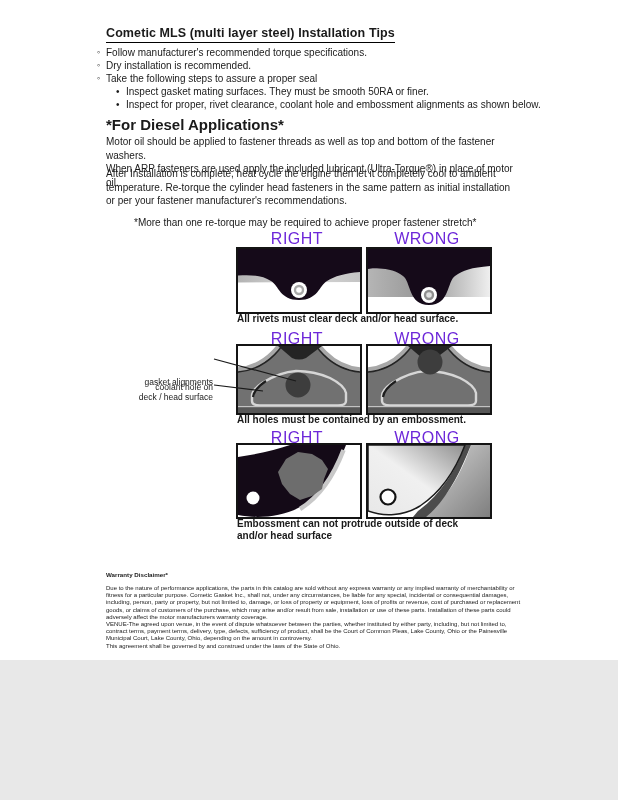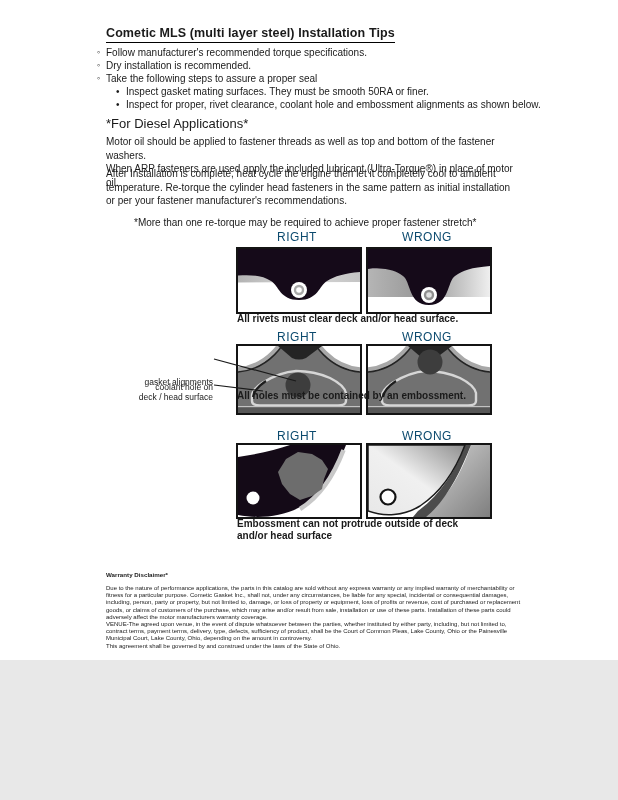--- a/index.html
+++ b/index.html
@@ -13,24 +13,24 @@
   
   .doc-title{left:106px;top:26px;font-size:12.5px;font-weight:bold;
     border-bottom:1.6px solid #000;padding-bottom:2px;letter-spacing:.1px;}
   
   .bullets{left:97px;top:46px;font-size:10px;line-height:13px;}
   .bline{display:flex;}
   .bline .mark{width:9px;flex:0 0 9px;font-size:9px;}
   .bline.sub{margin-left:19px;}
   .bline.sub .mark{width:10px;flex:0 0 10px;font-size:10px;}
   
-  .sect-head{left:106px;top:116px;font-size:13px;font-weight:normal;}
+  .sect-head{left:106px;top:116px;font-size:15px;font-weight:bold;}
   .para{left:106px;font-size:10px;line-height:13.5px;width:420px;}
   
-  .diag-label{width:126px;text-align:center;font-size:12px;letter-spacing:.5px;color:#0c4a6e;}
+  .diag-label{width:126px;text-align:center;font-size:16px;letter-spacing:.5px;color:#6d28d9;}
   .diag-box{width:126px;height:67px;border:2px solid #141414;box-sizing:border-box;background:#fff;}
   .diag-box.h71{height:71px;}
   .diag-box.h76{height:76px;}
   .diag-box svg{display:block;}
   .caption{left:237px;font-size:10px;font-weight:bold;line-height:12px;}
   .annot{font-size:8.5px;line-height:9.5px;text-align:right;color:#1a1a1a;}
   
   .dhead{left:106px;top:571px;font-size:6.2px;font-weight:bold;}
   .dpara{left:106px;font-size:6px;line-height:7.2px;color:#222;letter-spacing:0;}
   .pageno{left:408px;top:761px;font-size:13.5px;letter-spacing:.2px;}
@@ -149,21 +149,21 @@
       <circle cx="128" cy="-34" r="57.5" fill="#ffffff" stroke="#a8a8a8" stroke-width="4"></circle>
       <path d="M40,0 H84 L68,12 Q61,15 54,12 Z" fill="#242424"></path>
       <path d="M14,50 Q14,44 24,37 Q42,26 58,25 Q76,25 92,32 Q106,39 108,47 L108,55 Q108,59.5 100,59.5 L22,59.5 Q14,59.5 14,55 Z" fill="none" stroke="#d6d6d6" stroke-width="2.4"></path>
       <path d="M15,51 Q16,43 28,35" stroke="#1d1d1d" stroke-width="2.2" fill="none"></path>
       <circle cx="62" cy="16" r="12.5" fill="#3d3d3d"></circle>
       <rect y="60" width="122" height="1.4" fill="#c2c2c2"></rect>
       <rect y="61.4" width="122" height="5.6" fill="#575757"></rect>
     </svg>
   </div>
 
-  <div class="abs caption" style="top:390px;">All holes must be contained by an embossment.</div>
+  <div class="abs caption" style="top:414px;">All holes must be contained by an embossment.</div>
 
   <div class="abs diag-label" style="left:234px;top:429px;">RIGHT</div>
   <div class="abs diag-label" style="left:364px;top:429px;">WRONG</div>
 
   <div class="abs diag-box h76" style="left:236px;top:443px;">
     <svg width="122" height="72" viewBox="0 0 122 72">
       <rect width="122" height="72" fill="#ffffff"></rect>
       <path d="M52,0 L108,0 C98,26 85,48 64,61 C45,72 20,74 0,70 L0,12 C20,9 38,5 52,0 Z" fill="#140a17"></path>
       <path d="M105.5,5 C96,30 83,51 62,64" stroke="#c8c8c8" stroke-width="4.5" fill="none"></path>
       <path d="M48,14 L60,7 L74,9 L84,15 L90,24 L86,34 L84,44 L74,51 L62,55 L52,49 L44,39 L40,27 L45,19 Z" fill="#6d6d6d"></path>

